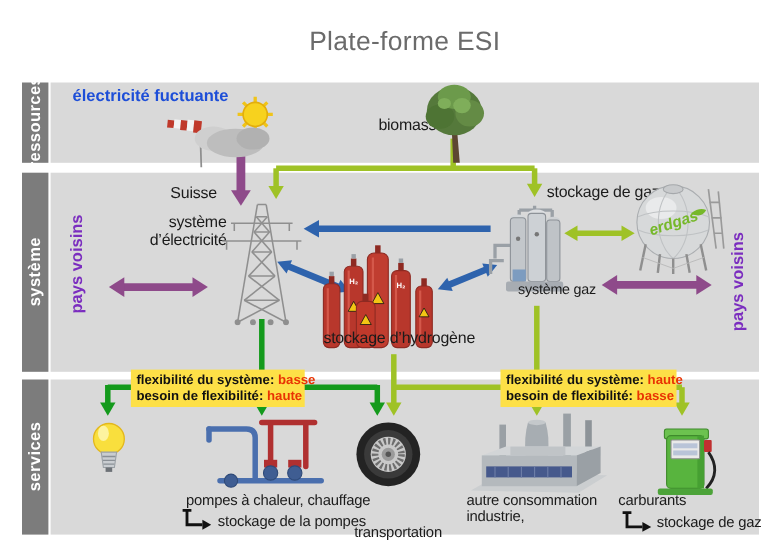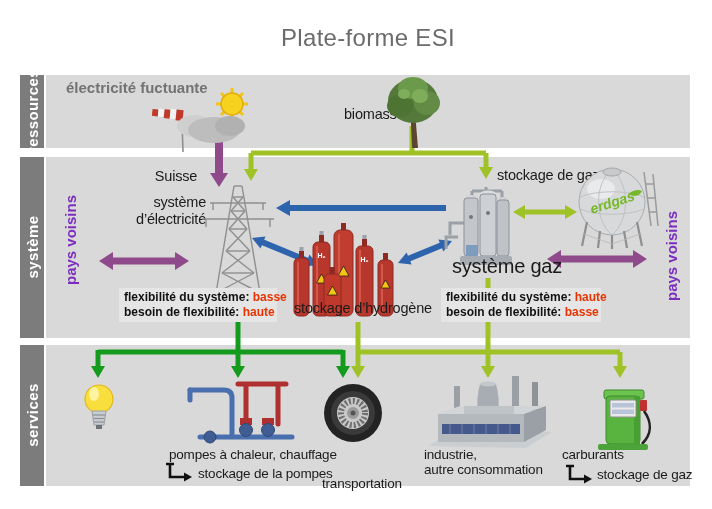--- a/index.html
+++ b/index.html
@@ -7,23 +7,23 @@
          font-family:Liberation Sans, sans-serif;overflow:hidden;}
   .abs{position:absolute;}
   .band-body{position:absolute;left:46px;width:644px;background:#d9d9d9;}
   .band-strip{position:absolute;left:20px;width:24px;background:#7c7c7c;}
   .vlabel{position:absolute;transform:translate(-50%,-50%) rotate(-90deg);
           white-space:nowrap;font-weight:bold;font-size:15px;color:#fff;letter-spacing:.4px;}
   .vpurple{position:absolute;transform:translate(-50%,-50%) rotate(-90deg);
           white-space:nowrap;font-weight:bold;font-size:15px;color:#7b2dbf;}
   .lbl{position:absolute;font-size:13.5px;color:#1b1b1b;white-space:nowrap;letter-spacing:-.2px;}
   .lbl .ln{display:block;line-height:15px;}
-  .red-title{position:absolute;font-size:15px;font-weight:bold;color:#737373;white-space:nowrap;}
-  .flexbox{position:absolute;background:#e5e5e5;font-size:12px;font-weight:bold;color:#111;
-           text-align:center;line-height:15px;padding:2px 5px;white-space:nowrap;}
+  .red-title{position:absolute;font-size:15px;font-weight:bold;color:#1d4ed8;white-space:nowrap;}
+  .flexbox{position:absolute;background:#fde047;font-size:12px;font-weight:bold;color:#111;
+           text-align:center;line-height:15px;padding:2px 5px;white-space:nowrap;margin-top:48px;}
   .flexbox .val{color:#e93303;}
   #title{position:absolute;left:12px;top:24px;width:712px;text-align:center;
          font-size:24px;color:#6b6b6b;letter-spacing:.3px;}
   svg{display:block;}
 </style>
 </head>
 <body>
 
 <div id="stage">
 
@@ -240,21 +240,21 @@
         <line x1="65" y1="58" x2="70" y2="82"></line>
     </g>
     <g stroke="#b7b7b7" stroke-width=".8">
       <line x1="12" y1="70" x2="40" y2="80"></line>
         <line x1="68" y1="70" x2="40" y2="80"></line>
     </g>
     <text transform="translate(20,50) rotate(-18)" font-size="14" font-weight="bold" font-style="italic" fill="#76b82a">erdgas</text>
     <path d="M56,30 q8,-6 14,-3 q-4,8 -14,3 Z" fill="#76b82a"></path>
   </svg>
 
-  <div class="lbl" style="left:452px;top:255px;font-size:20px;">système gaz</div>
+  <div class="lbl" style="left:471px;top:255px;font-size:13px;">système gaz</div>
 
   <svg class="abs" width="120" height="100" style="left:286px;top:222px;">
     <g>
       <rect x="8" y="36" width="15" height="58" rx="5" fill="#b8372c" stroke="#8e2a22" stroke-width="1"></rect>
       <rect x="13" y="29" width="5" height="7" fill="#8e2a22"></rect>
         <rect x="13.5" y="25" width="4" height="4" fill="#9aa0a6"></rect>
       <line x1="12" y1="40" x2="12" y2="90" stroke="#d4584a" stroke-width="2"></line>
     </g>
     <g>
       <rect x="27" y="20" width="17" height="74" rx="5" fill="#b8372c" stroke="#8e2a22" stroke-width="1"></rect>
@@ -294,21 +294,21 @@
 
   <div class="vpurple" style="left:70px;top:240px;">pays voisins</div>
   <div class="vpurple" style="left:671px;top:256px;">pays voisins</div>
 
   <div class="flexbox" style="left:119px;top:288px;width:148px;">
     <span>flexibilité du système:</span>
     <span class="val">basse</span><br>
     <span>besoin de flexibilité:</span>
     <span class="val">haute</span>
   </div>
-  <div class="flexbox" style="left:441px;top:288px;width:150px;">
+  <div class="flexbox" style="left:455px;top:288px;width:150px;">
     <span>flexibilité du système:</span>
     <span class="val">haute</span><br>
     <span>besoin de flexibilité:</span>
     <span class="val">basse</span>
   </div>
 
   <svg class="abs" width="36" height="54" style="left:82px;top:383px;">
     <circle cx="17" cy="16" r="14" fill="#f9df3d" stroke="#e3b71c" stroke-width="1.2"></circle>
     <ellipse cx="12" cy="11" rx="5" ry="7" fill="#fdf3a0"></ellipse>
     <path d="M10,28 L24,28 L22,42 L12,42 Z" fill="#c9cdd1" stroke="#9aa0a6" stroke-width="1"></path>
@@ -378,22 +378,22 @@
 
   <svg class="abs" width="30" height="22" style="left:164px;top:462px;">
     <path d="M2,2 L10,2 M6,2 L6,15 L20,15" stroke="#111" stroke-width="2.6" fill="none"></path>
     <polygon points="20,10.5 20,19.5 28,15" fill="#111"></polygon>
   </svg>
   <div class="lbl" style="left:198px;top:466px;">stockage de la pompes</div>
 
   <div class="lbl center" style="left:322px;top:447px;width:92px;margin-top:29px;">transportation</div>
 
   <div class="lbl center" style="left:424px;top:447px;width:128px;">
+    <span class="ln">autre consommation</span>
     <span class="ln">industrie,</span>
-    <span class="ln">autre consommation</span>
   </div>
 
   <div class="lbl" style="left:562px;top:447px;">carburants</div>
 
   <svg class="abs" width="30" height="22" style="left:564px;top:464px;">
     <path d="M2,2 L10,2 M6,2 L6,15 L20,15" stroke="#111" stroke-width="2.6" fill="none"></path>
     <polygon points="20,10.5 20,19.5 28,15" fill="#111"></polygon>
   </svg>
   <div class="lbl" style="left:597px;top:467px;">stockage de gaz</div>
 

